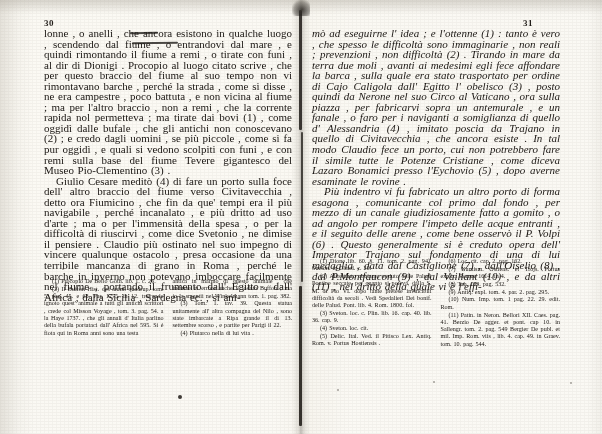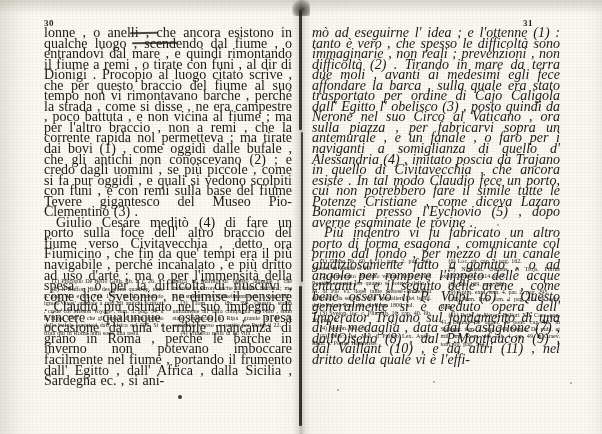--- a/index.html
+++ b/index.html
@@ -90,21 +90,21 @@
   
   .col {
     position: absolute;
     top: 28px;
     width: 248px;
   }
   .col-left  { left: 44px; }
   .col-right { left: 312px; font-style: italic; }
 
   .body-text {
-    font-size: 14px;
+    font-size: 11px;
     line-height: 10.55px;
     text-align: justify;
     text-justify: inter-word;
     color: #191512;
     word-spacing: 0.9px;
     -webkit-font-smoothing: none;
   }
   .body-text p { margin: 0; }
   .body-text p.indent { text-indent: 12px; }
 

